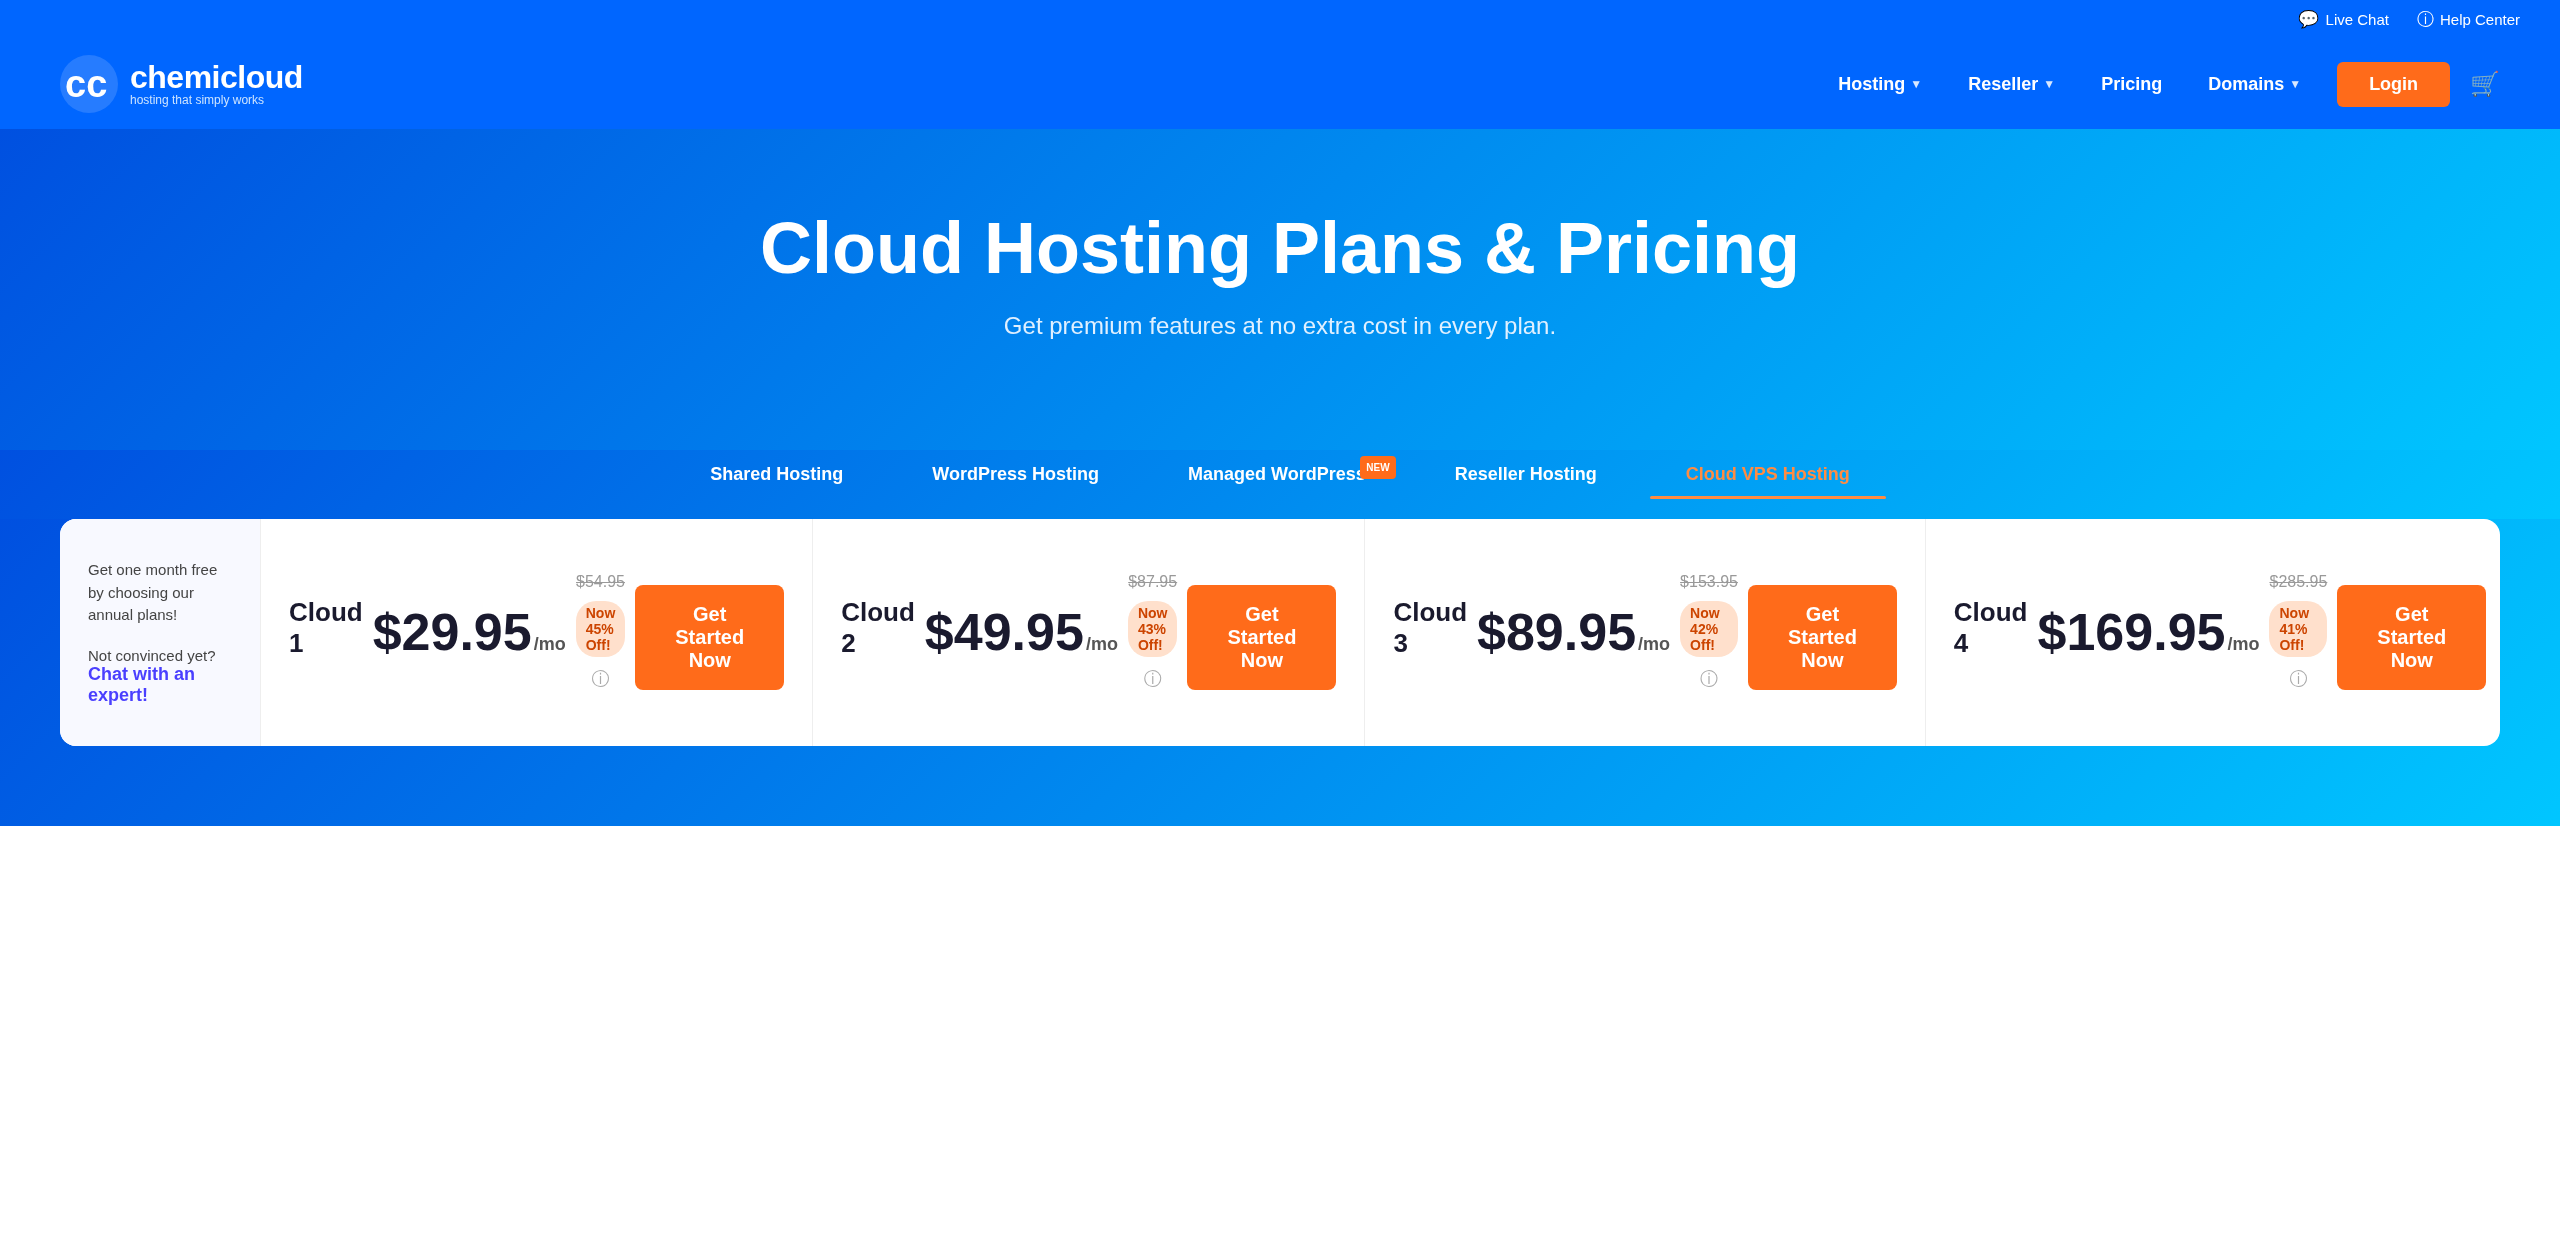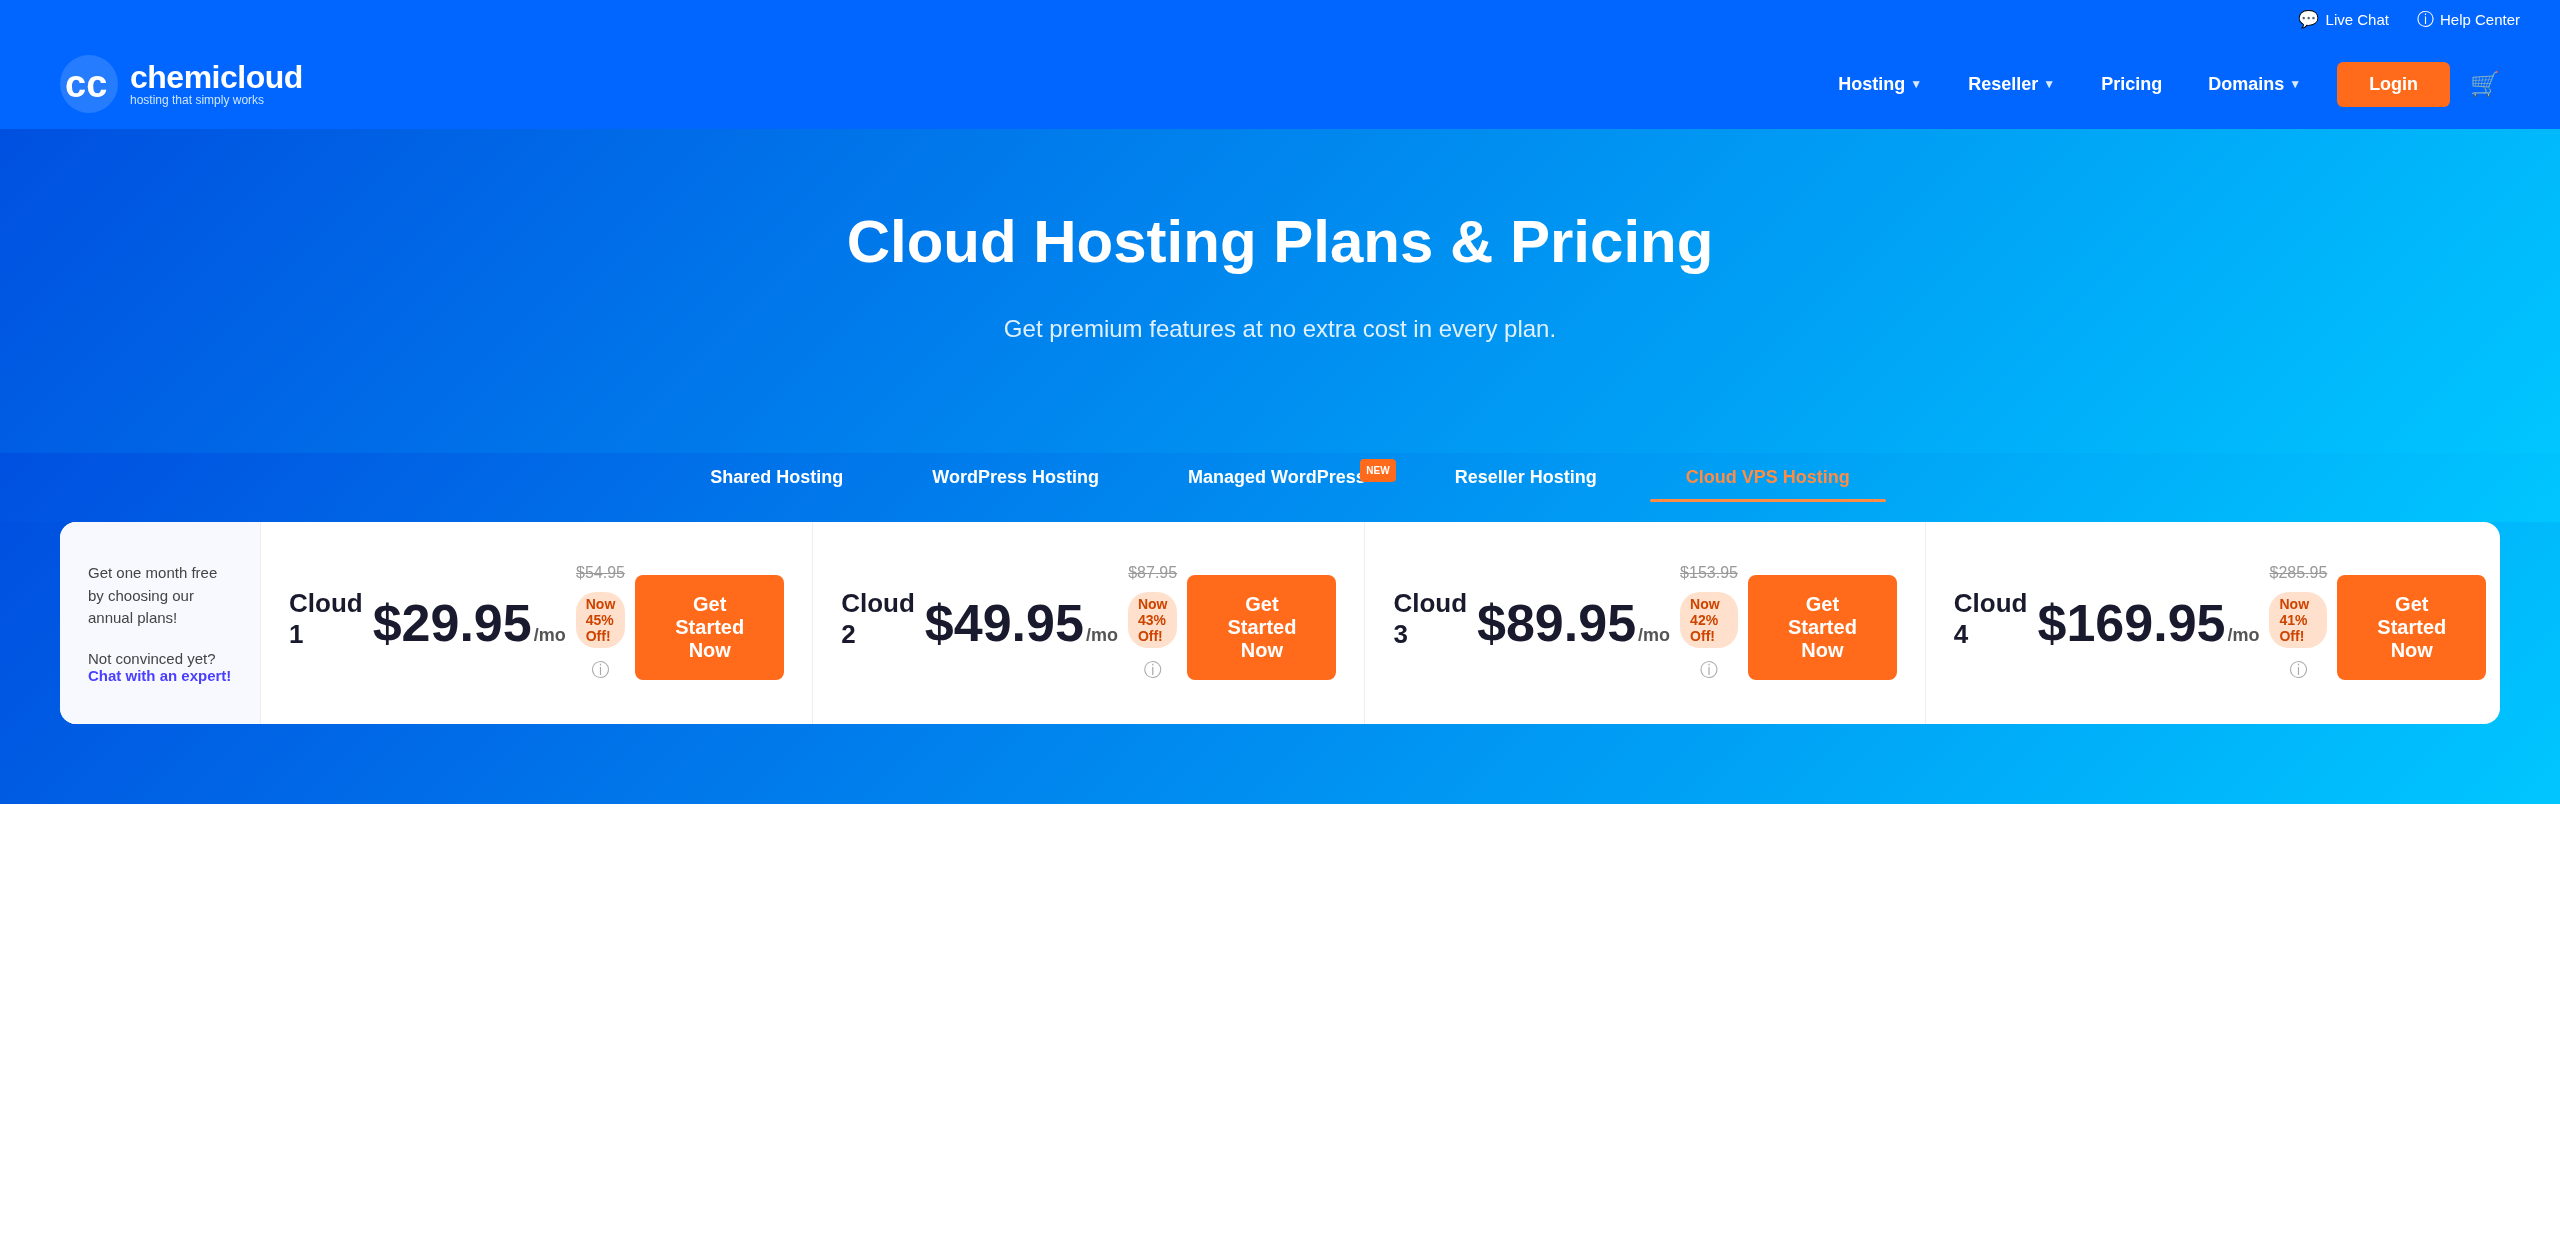--- a/index.html
+++ b/index.html
@@ -100,24 +100,24 @@
     }
 
     
     .hero {
       background: linear-gradient(135deg, #0050e0 0%, #00c6ff 100%);
       text-align: center;
       padding: 80px 40px 60px;
     }
     .hero h1 {
       color: #fff;
-      font-size: 60px;
+      font-size: 72px;
       font-weight: 900;
       line-height: 1.1;
-      margin-bottom: 40px;
+      margin-bottom: 24px;
     }
     .hero p {
       color: #e0f0ff;
       font-size: 24px;
       margin-bottom: 50px;
     }
 
     
     .tabs-wrapper {
       background: linear-gradient(135deg, #0050e0 0%, #00c6ff 100%);
@@ -188,21 +188,21 @@
       font-size: 15px;
       line-height: 1.5;
     }
     .sidebar-chat-prompt {
       color: #444;
       font-size: 15px;
     }
     .sidebar-chat-link {
       color: #4a3fff;
       font-weight: 700;
-      font-size: 15px;
+      font-size: 18px;
       cursor: pointer;
     }
     .pricing-plans {
       display: flex;
       flex: 1;
     }
     .plan-col {
       flex: 1;
       padding: 36px 28px;
       border-left: 1px solid #eee;

